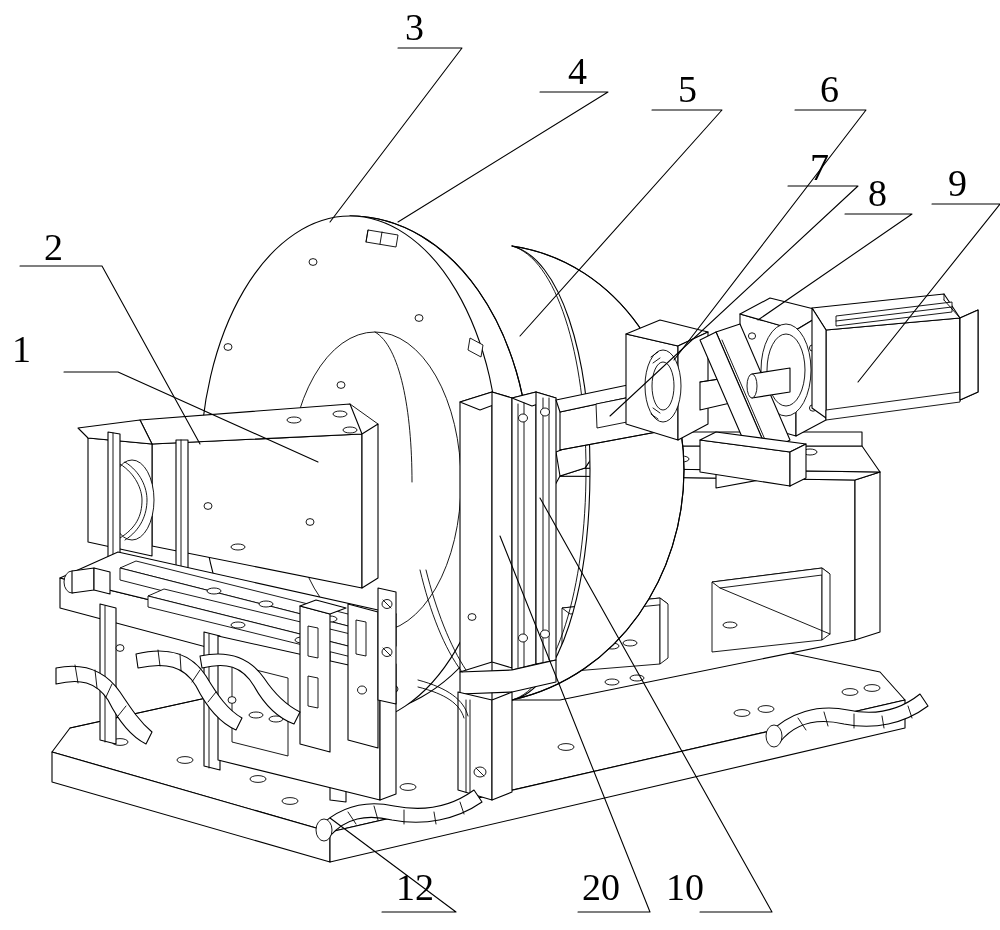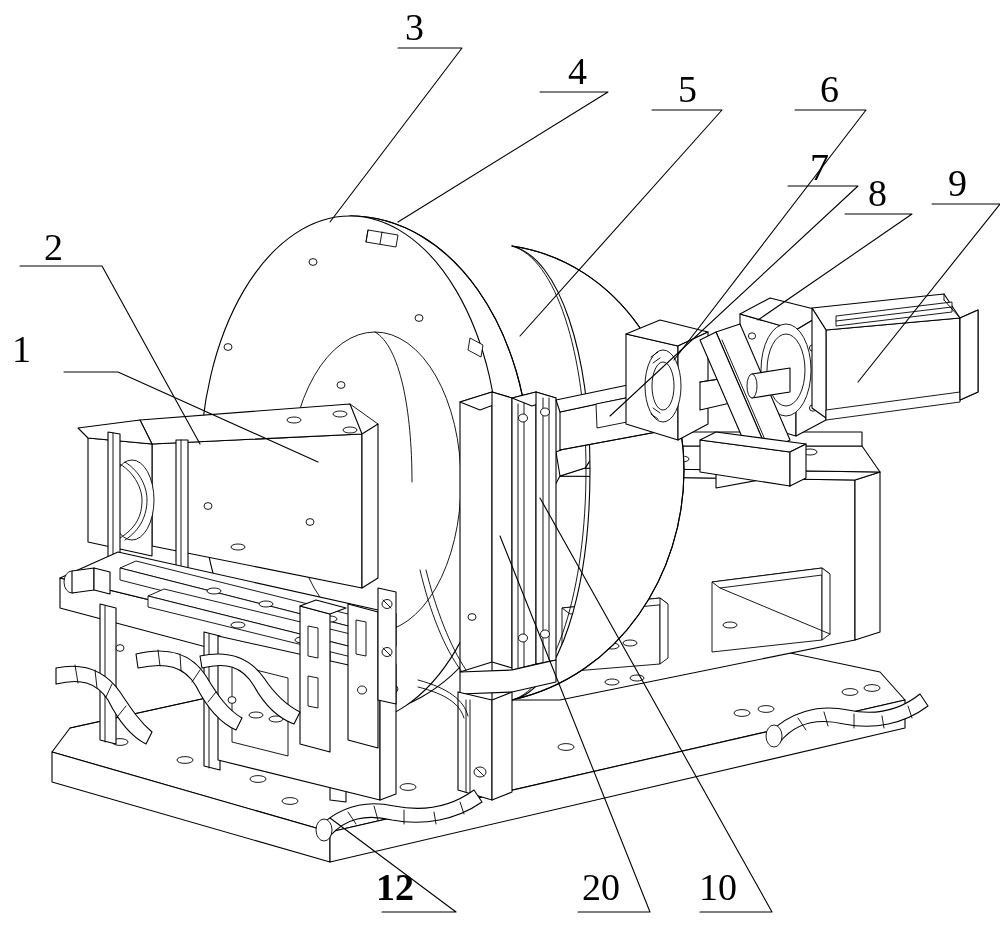--- a/index.html
+++ b/index.html
@@ -375,18 +375,18 @@
   <div class="callout-layer" id="callout-layer">
       <div class="callout" style="left: 12px; top: 330px;">1</div>
       <div class="callout" style="left: 44px; top: 228px;">2</div>
       <div class="callout" style="left: 405px; top: 8px;">3</div>
       <div class="callout" style="left: 568px; top: 52px;">4</div>
       <div class="callout" style="left: 678px; top: 70px;">5</div>
       <div class="callout" style="left: 820px; top: 70px;">6</div>
       <div class="callout" style="left: 810px; top: 148px;">7</div>
       <div class="callout" style="left: 868px; top: 174px;">8</div>
       <div class="callout" style="left: 948px; top: 164px;">9</div>
-      <div class="callout" style="left: 699px; top: 868px;">10</div>
+      <div class="callout" style="left: 666px; top: 868px;">10</div>
       <div class="callout" style="left: 582px; top: 868px;">20</div>
-      <div class="callout" style="left: 376px; top: 868px; font-weight: bold;">12</div>
+      <div class="callout" style="left: 396px; top: 868px;">12</div>
     </div>
 
 </div>
 
 </body></html>

